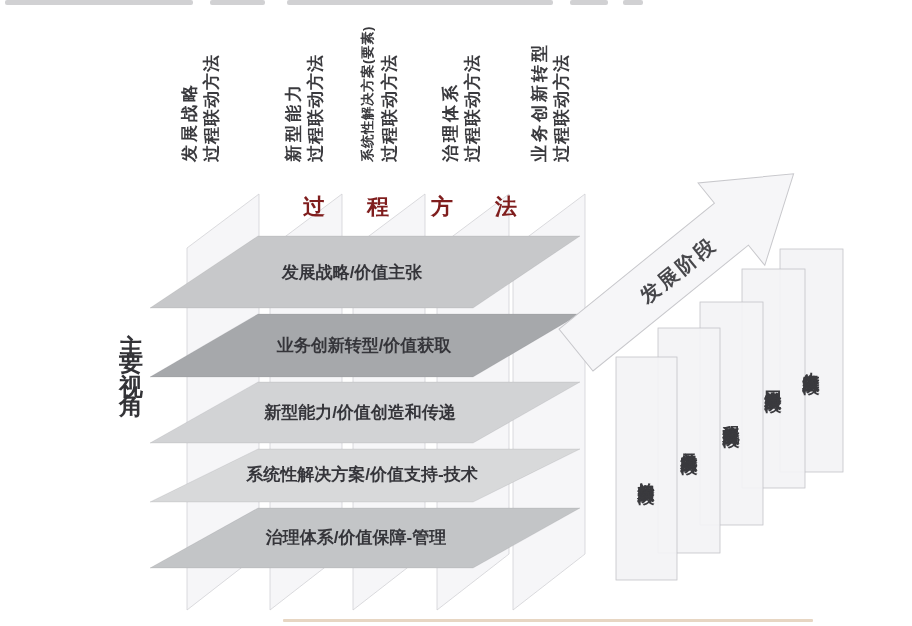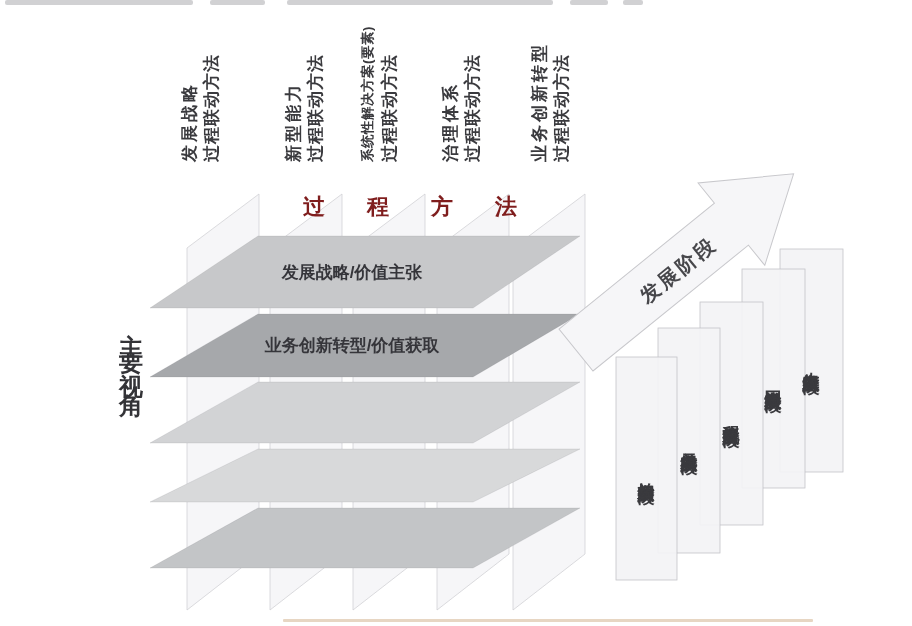--- a/index.html
+++ b/index.html
@@ -109,21 +109,24 @@
   <div class="top-label" style="left:529px;top:162px;">
     <span class="tl-line1">业务创新转型</span>
     <span class="tl-line2">过程联动方法</span>
   </div>
 
   <div class="txt process-header">过程方法</div>
 
   <div class="txt left-axis">主要视角</div>
 
   <div class="txt plane-label" style="left:352px;top:272px;text-align:center;">发展战略/价值主张</div>
-  <div class="txt plane-label" style="left:352px;top:345px;">业务创新转型/价值获取</div>
+  <div class="txt plane-label" style="left:364px;top:345px;">业务创新转型/价值获取</div>
+  <div class="txt plane-label" style="left:360px;top:412px;">新型能力/价值创造和传递</div>
+  <div class="txt plane-label" style="left:362px;top:474px;">系统性解决方案/价值支持-技术</div>
+  <div class="txt plane-label" style="left:356px;top:537px;">治理体系/价值保障-管理</div>
 
   <div class="txt stage-label" style="left:646px;top:472px;">初始级发展阶段</div>
   <div class="txt stage-label" style="left:689px;top:442px;">单元级发展阶段</div>
   <div class="txt stage-label" style="left:731px;top:415px;">流程级发展阶段</div>
   <div class="txt stage-label" style="left:773px;top:380px;">网络级发展阶段</div>
   <div class="txt stage-label" style="left:811px;top:362px;">生态级发展阶段</div>
 
   <div class="caption-remnant" style="left:283px;top:619px;width:530px;"></div>
 
 </div>

